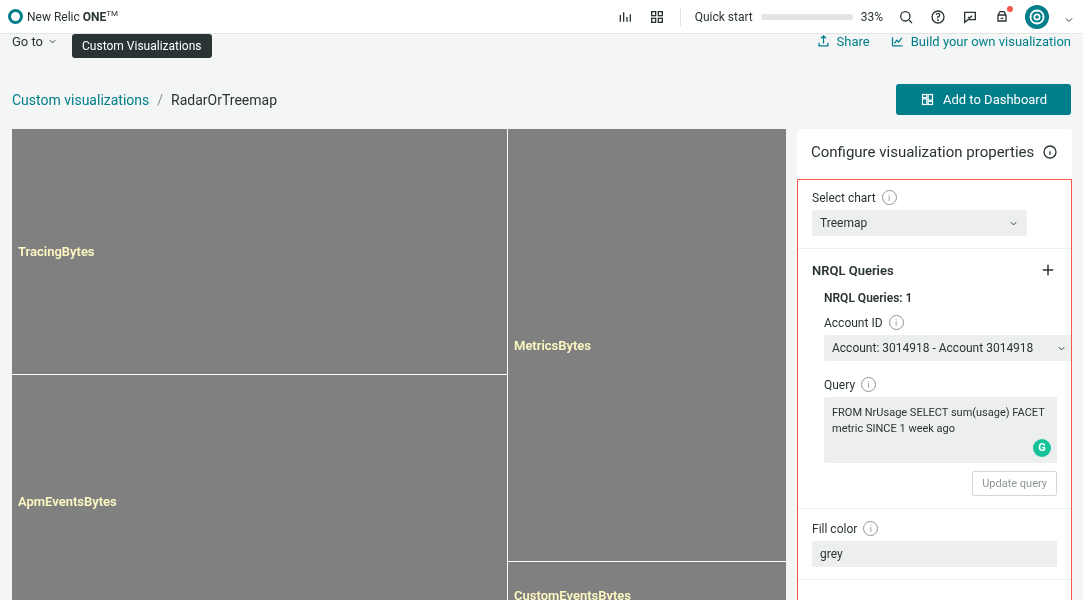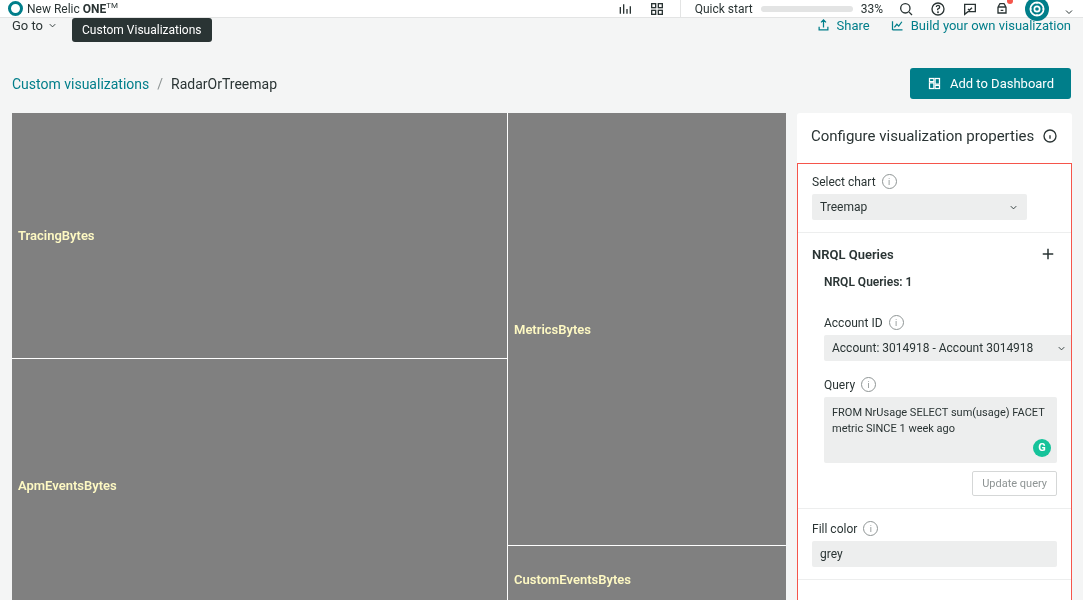--- a/index.html
+++ b/index.html
@@ -1,19 +1,19 @@
 <!DOCTYPE html>
 <html><head>
 <meta charset="utf-8">
 <style>
 * { margin: 0; padding: 0; box-sizing: border-box; font-family: -apple-system, BlinkMacSystemFont, "Segoe UI", Roboto, Helvetica, Arial, sans-serif; }
 body { background: #f4f5f5; color: #2a3434; width: 1083px; height: 600px; overflow: hidden; }
 
 
-.top-header { height: 18px; background: #fff; border-bottom: 1px solid #e3e4e4; display: flex; align-items: center; padding: 0 8px; }
+.top-header { height: 34px; background: #fff; border-bottom: 1px solid #e3e4e4; display: flex; align-items: center; padding: 0 8px; }
 .logo-area { display: flex; align-items: center; gap: 4px; }
 .logo-dot { width: 15px; height: 15px; border-radius: 50%; border: 3px solid #007e8a; background: #fff; position: relative;}
 .logo-text { font-size: 12px; font-weight: 400; color:#2a3434;}
 .logo-text b { font-weight: 700;}
 .logo-tm { font-size: 8px; vertical-align: super;}
 .top-header .spacer { flex: 1; }
 .header-icons { display: flex; align-items: center; gap: 14px; }
 .header-icons .sep { width: 1px; height: 18px; background: #e3e4e4; }
 .icon-btn { width: 18px; height: 18px; color: #2a3434; cursor: pointer; display:flex; align-items:center; justify-content:center;}
 .quick-start { display: flex; align-items: center; gap: 8px; font-size: 12px; color:#2a3434; }
@@ -31,21 +31,21 @@
 .tag-pill { margin-left: 14px; background: #2a3434; color: #fff; font-size: 12px; padding: 5px 10px; border-radius: 3px; }
 .secondary-bar .spacer { flex:1; }
 .link-action { color: #007e8a; font-size: 13px; display:flex; align-items:center; gap:6px; cursor:pointer; margin-left: 20px;}
 
 
 .crumb-row { display: flex; align-items: center; padding: 10px 12px 14px; }
 .crumb-link { color: #007e8a; font-size: 14px; cursor:pointer;}
 .crumb-sep { margin: 0 8px; color: #8e9494; font-size:14px;}
 .crumb-current { color: #2a3434; font-size:14px;}
 .crumb-row .spacer { flex:1;}
-.primary-btn { background:#007e8a; color:#fff; border:none; border-radius:3px; padding:8px 17px; font-size:13px; display:flex; align-items:center; gap:8px; cursor:pointer;}
+.primary-btn { background:#007e8a; color:#fff; border:none; border-radius:3px; padding:8px 24px; font-size:13px; display:flex; align-items:center; gap:8px; cursor:pointer;}
 
 
 .content { display:flex; gap:12px; padding: 0 12px 12px;}
 .viz-area { width: 773px; height: 497px; display:flex; flex-direction:column;}
 .treemap { display:grid; grid-template-columns: 495px 278px; grid-template-rows: 245px 186px 66px; width:100%; height:100%; gap:1px; background:#fff;}
 .tm-cell { background:#808080; color:#fef9c3; font-size:13px; font-weight:600; display:flex; align-items:center; padding-left:6px;}
 .tm-tracing { grid-column:1; grid-row:1;}
 .tm-metrics { grid-column:2; grid-row:1 / span 2;}
 .tm-apm { grid-column:1; grid-row:2 / span 2;}
 .tm-custom { grid-column:2; grid-row:3;}
@@ -54,21 +54,21 @@
 .panel { width: 275px; background:#fff; border-radius:3px; display:flex; flex-direction:column; height:497px;}
 .panel-header { display:flex; align-items:center; padding:14px 14px 18px;}
 .panel-header h2 { font-size:15px; font-weight:400; flex:1;}
 .info-ico { width:15px; height:15px; border:1px solid #8e9494; border-radius:50%; display:inline-flex; align-items:center; justify-content:center; font-size:9px; color:#8e9494; margin-left:6px;}
 .panel-body { flex:1; overflow-y:auto; border:1px solid #f5554b; padding: 10px 14px 14px;}
 .field-label { font-size:12px; color:#2a3434; display:flex; align-items:center; margin-bottom:5px;}
 .select-box, .input-box { width:100%; background:#edeeee; border:none; border-radius:2px; padding:6px 8px; font-size:12px; color:#2a3434; display:flex; align-items:center; justify-content:space-between;}
 .divider { height:1px; background:#edeeee; margin: 12px -14px;}
 .section-head { display:flex; align-items:center; font-size:13px; font-weight:600; margin-bottom:12px;}
 .section-head .plus { margin-left:auto; width:18px; height:18px; cursor:pointer; color:#2a3434;}
-.sub-label { font-size:12px; font-weight:600; margin-bottom:26px; padding-left:12px;}
+.sub-label { font-size:12px; font-weight:600; margin-bottom:10px; padding-left:12px;}
 .indent { padding-left:12px;}
 .textarea-box { width:100%; background:#edeeee; border:none; border-radius:2px; padding:8px; font-size:11px; line-height:1.45; color:#2a3434; min-height:66px; position:relative;}
 .g-badge { position:absolute; right:6px; bottom:6px; width:18px; height:18px; border-radius:50%; background:#15c39a; color:#fff; font-size:11px; display:flex; align-items:center; justify-content:center; font-weight:700;}
 .update-btn { float:right; margin-top:8px; background:#fff; border:1px solid #d5d7d7; border-radius:2px; padding:5px 9px; font-size:11px; color:#8e9494; cursor:pointer;}
 .clear { clear:both;}
 .mt16 { margin-top:16px;}
 .input-plain { width:100%; background:#edeeee; border:none; border-radius:2px; padding:6px 8px; font-size:12px; color:#2a3434;}
 </style>
 </head>
 <body>

